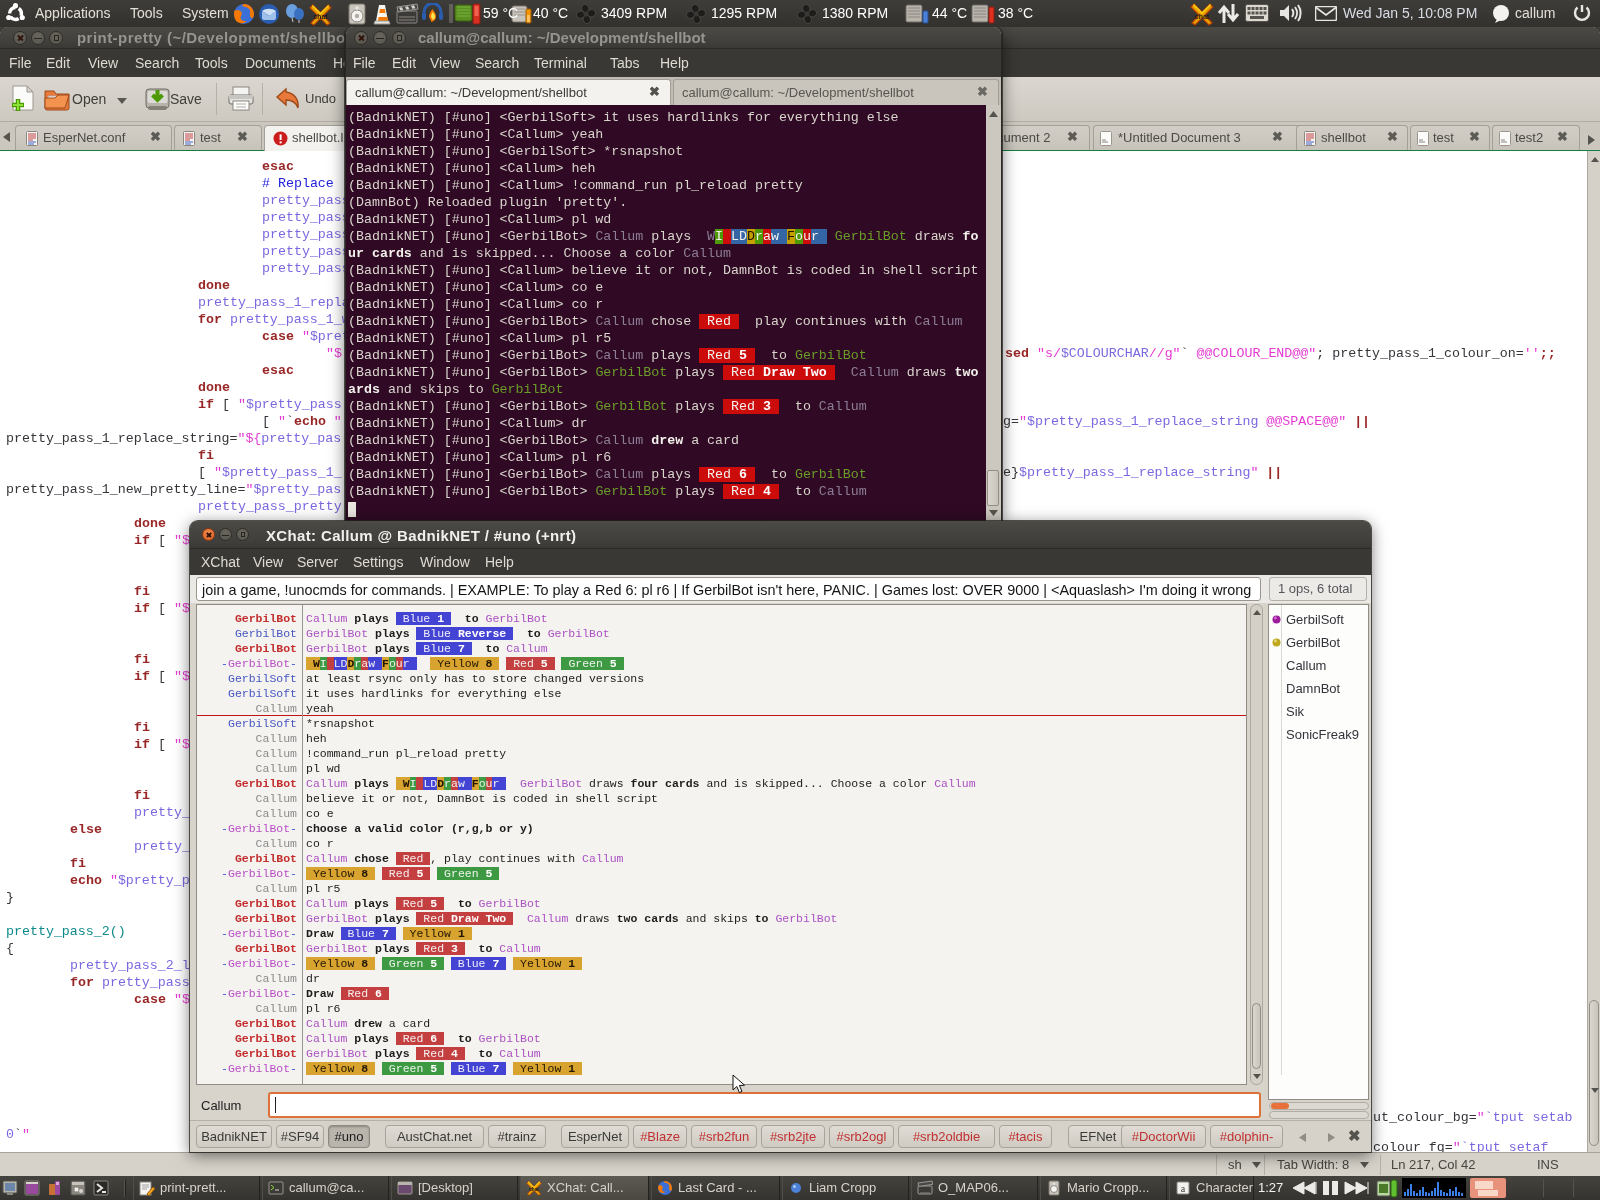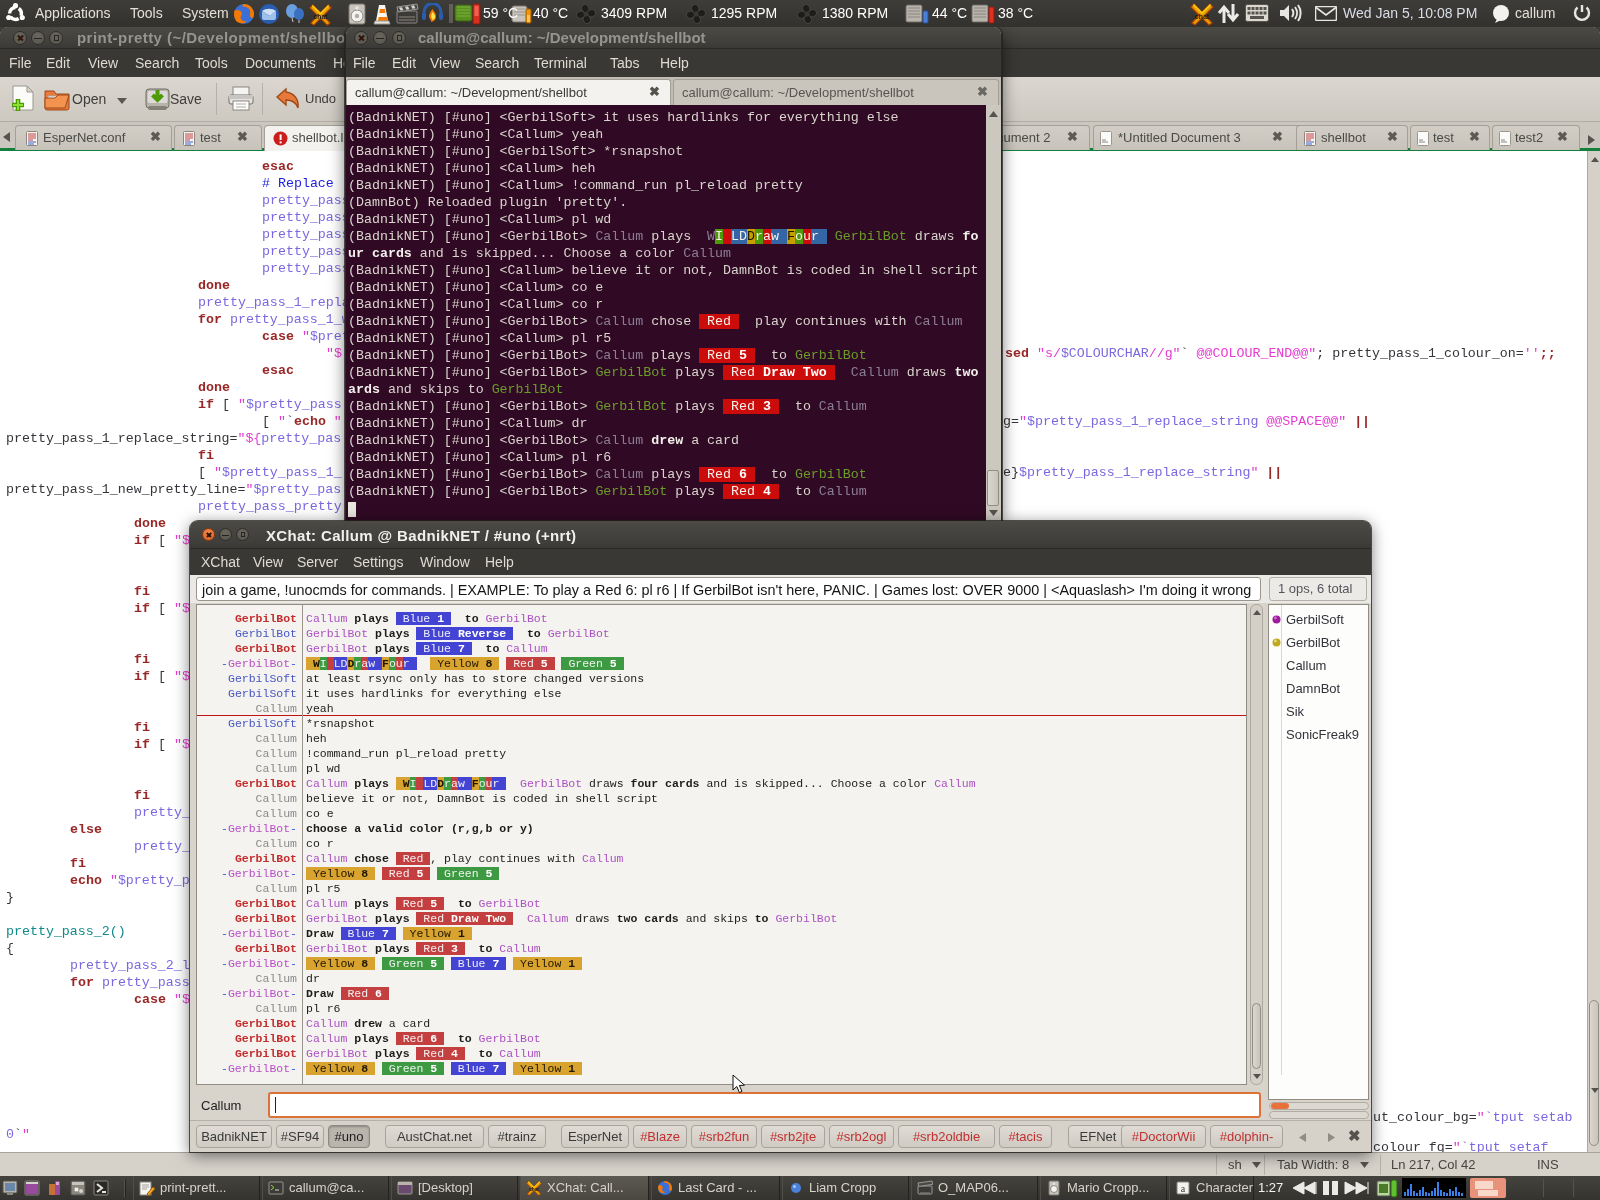--- a/index.html
+++ b/index.html
@@ -109,21 +109,21 @@
       <rect x="5" y="15" width="16" height="9" fill="#fdfdfc" stroke="#8a8680"></rect>
       <path d="M8 18 h10 M8 21 h10" stroke="#b0aca6"></path>
     </svg>
     <div class="abs" style="left:262px;top:6px;width:1px;height:32px;background:#b5b1a9"></div>
     <svg class="abs" style="left:274px;top:10px" width="28" height="24" viewBox="0 0 28 24">
       <path d="M12 2 L3 10 l9 8 v-5 c6 0 10 2 12 8 1 -9 -4 -15 -12 -16 z" fill="#e8793a" stroke="#9e4a1a" stroke-width="1.4"></path>
     </svg>
     <span class="abs" style="left:305px;top:14px;font-size:13px;color:#3f3d39">Undo</span>
   </div>
 
-  <div class="abs" id="doctabs" style="left:0;top:95px;width:1600px;height:29px;background:#cbc7bf;border-bottom:3px solid #15803d">
+  <div class="abs" id="doctabs" style="left:0;top:95px;width:1600px;height:29px;background:#cbc7bf;border-bottom:1px solid #15803d">
     <svg class="abs" style="left:3px;top:10px" width="8" height="10">
         <path d="M7 0 v10 l-7 -5 z" fill="#55534e"></path>
       </svg>
 <div class="gtab" style="left:15px;width:157px">
         <svg class="abs" style="left:10px;top:5px" width="12" height="15">
           <rect x="0.5" y="0.5" width="11" height="14" rx="1" fill="#f6f5f3" stroke="#8a867e"></rect>
           <path d="M2 3 h8 M2 5 h8 M2 7 h8 M2 9 h5" stroke="#c04040" stroke-width="1"></path>
           <path d="M2 11 h8 M2 13 h6" stroke="#4060c0" stroke-width="1"></path>
         </svg>
         <span class="abs" style="left:27px;top:4px">EsperNet.conf</span>

